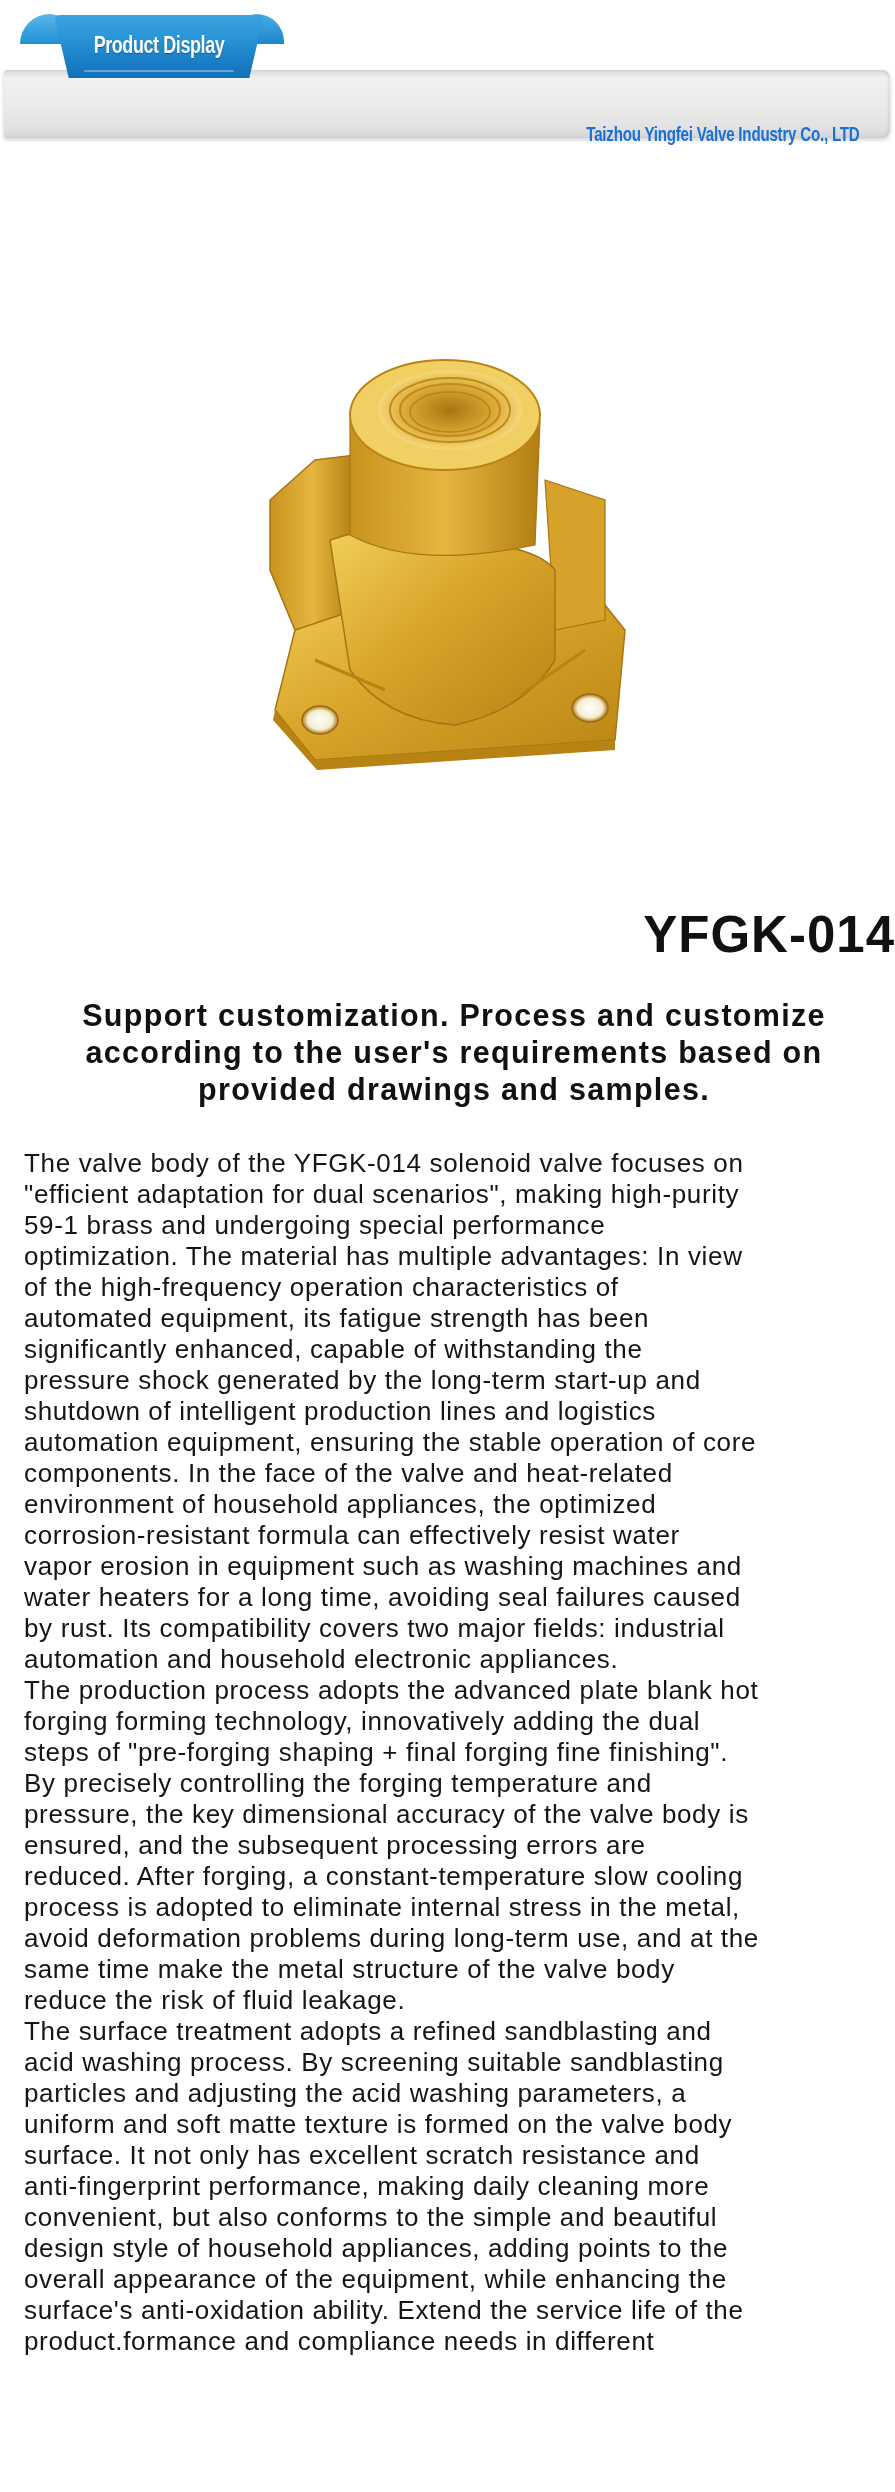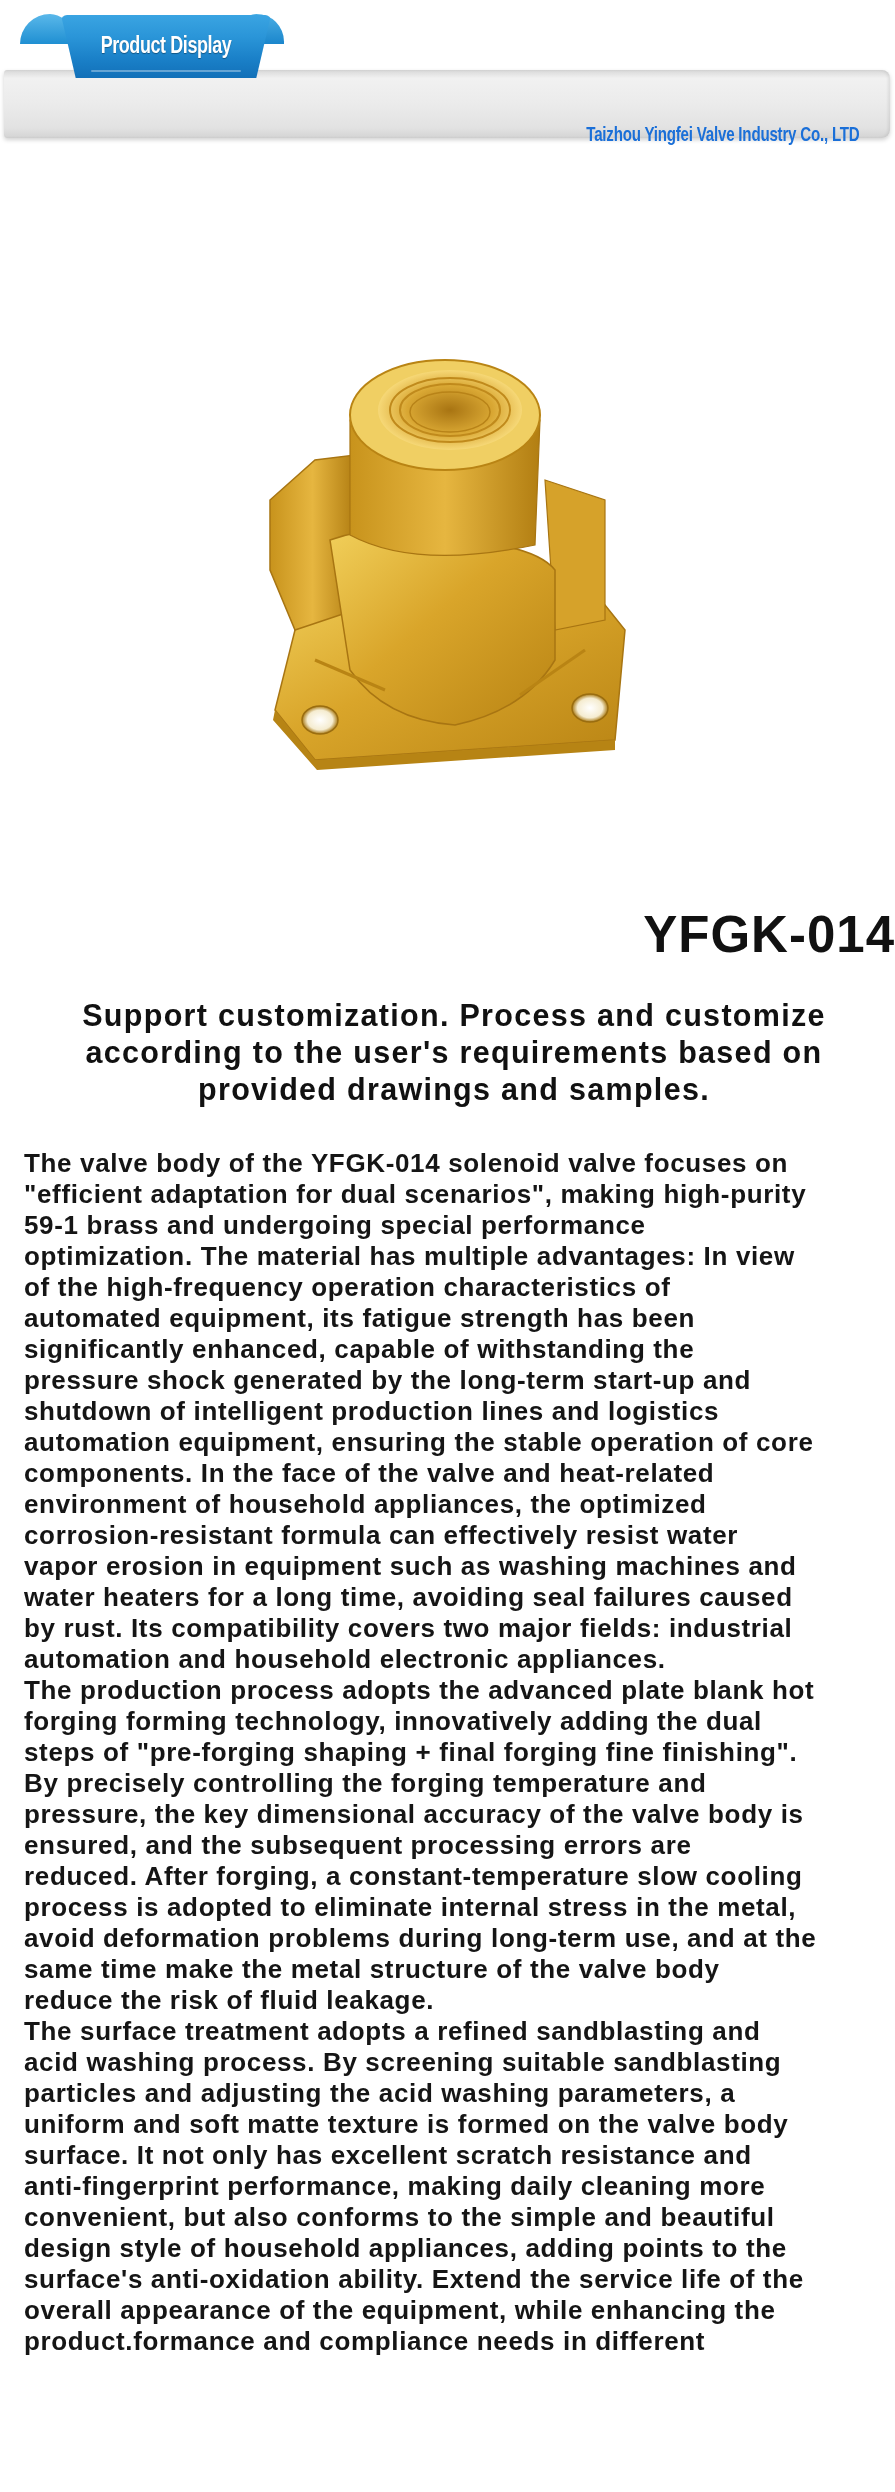--- a/index.html
+++ b/index.html
@@ -18,21 +18,21 @@
     position: absolute; left: 20px; top: 14px; width: 50px; height: 30px;
     background: linear-gradient(to bottom, #5ab8ea, #1f8fd2);
     border-radius: 30px 20px 0 0;
   }
   .ribbon-curl-right {
     position: absolute; left: 238px; top: 14px; width: 46px; height: 30px;
     background: linear-gradient(to bottom, #4aaee4, #1b86cc);
     border-radius: 20px 30px 0 0;
   }
   .ribbon {
-    position: absolute; left: 61px; top: 15px; width: 210px; height: 63px;
+    position: absolute; left: 54px; top: 15px; width: 210px; height: 63px;
     background: linear-gradient(to bottom, #3aa4e2 0%, #2a95d8 35%, #1a80c8 70%, #1270b8 100%);
     border-radius: 6px 6px 14px 14px;
     clip-path: polygon(0 0, 100% 0, 93% 100%, 7% 100%);
     box-shadow: 0 2px 3px rgba(0,0,0,0.25);
   }
   .ribbon::after {
     content: ""; position: absolute; left: 30px; right: 30px; bottom: 6px; height: 2px;
     background: rgba(255,255,255,0.35); border-radius: 2px;
   }
   .ribbon-label {
@@ -62,21 +62,21 @@
   .headline { position: absolute; left: 24px; top: 997px; width: 860px; text-align: center; }
   .headline .line {
     display: block; font-weight: bold; font-size: 30.5px; line-height: 37px;
     letter-spacing: 1.3px; white-space: nowrap; color: #111;
   }
 
   
   .body-text { position: absolute; left: 24px; top: 1148px; width: 865px; }
   .body-text .line {
     display: block; font-size: 26px; line-height: 31px; letter-spacing: 0.65px;
-    white-space: nowrap; color: #151515; font-weight: bold;
+    white-space: nowrap; color: #151515;
   }
 </style>
 </head>
 <body>
 
 <div class="header">
   <div class="header-bar">
     <div class="company-name">Taizhou Yingfei Valve Industry Co., LTD</div>
   </div>
   <div class="ribbon-curl-left"></div>
@@ -172,16 +172,16 @@
     <span class="line">same time make the metal structure of the valve body</span>
     <span class="line">reduce the risk of fluid leakage.</span>
     <span class="line">The surface treatment adopts a refined sandblasting and</span>
     <span class="line">acid washing process. By screening suitable sandblasting</span>
     <span class="line">particles and adjusting the acid washing parameters, a</span>
     <span class="line">uniform and soft matte texture is formed on the valve body</span>
     <span class="line">surface. It not only has excellent scratch resistance and</span>
     <span class="line">anti-fingerprint performance, making daily cleaning more</span>
     <span class="line">convenient, but also conforms to the simple and beautiful</span>
     <span class="line">design style of household appliances, adding points to the</span>
+    <span class="line">overall appearance of the equipment, while enhancing the</span>
     <span class="line">surface's anti-oxidation ability. Extend the service life of the</span>
-    <span class="line">overall appearance of the equipment, while enhancing the</span>
     <span class="line">product.formance and compliance needs in different</span>
   </div>
 
 </body></html>

